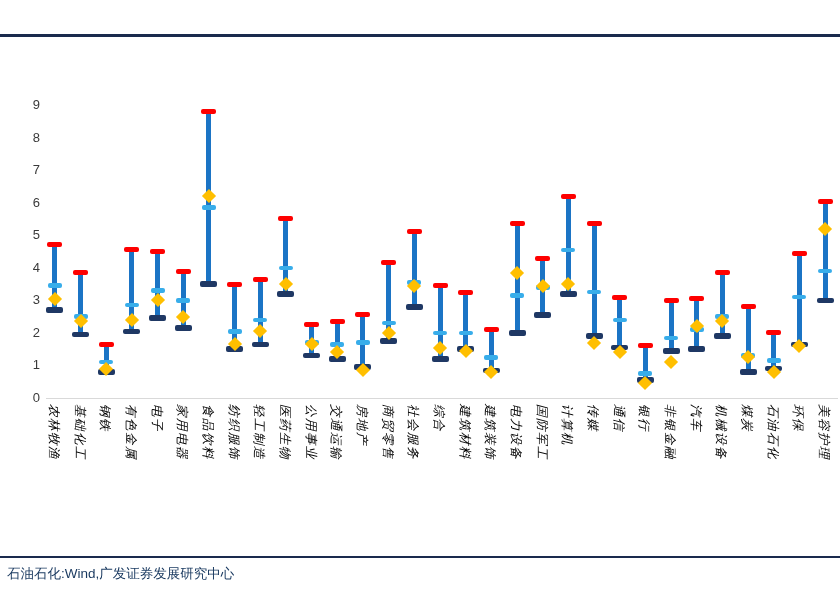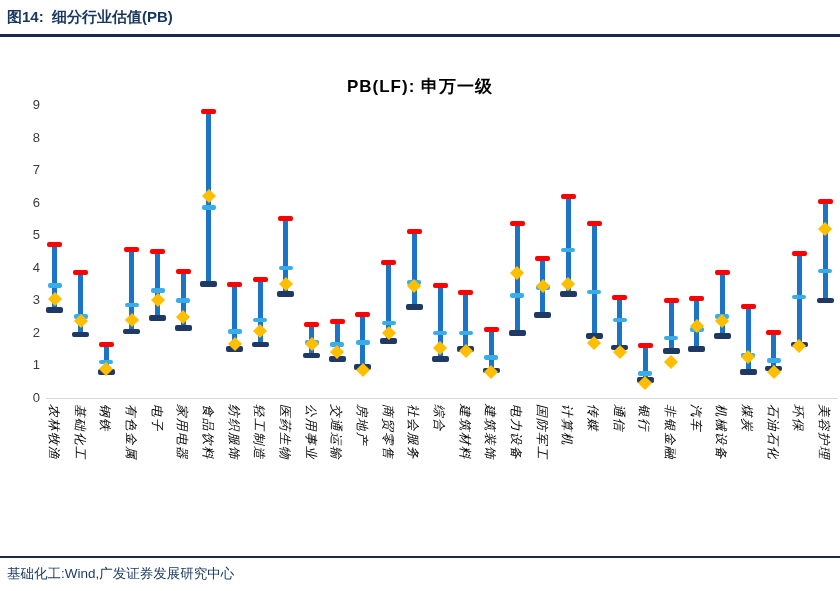--- a/index.html
+++ b/index.html
@@ -25,23 +25,21 @@
                  font-weight:bold; color:#111; }
   .marker-dash { width:13px; height:4px; border-radius:2px; }
   .marker-diamond { width:8px; height:8px; transform:rotate(45deg); margin:0 3px; }
   .footer-rule { position:absolute; left:0; top:556px; width:840px; height:2px; background:#1A2A4D; }
   .fig-footer { position:absolute; left:7px; top:565px; font-size:13.5px; color:#17375E; }
 </style>
 </head>
 <body>
 
 <div class="figure">
-  <div class="fig-header">图14:  细分行业估值(PB)</div>
   <div class="header-rule"></div>
-  <div class="chart-title">PB(LF): 申万一级</div>
   <div id="plot">
       <div class="ytick" style="left: 16px; top: 390px;">0</div>
       <div class="ytick" style="left: 16px; top: 357.444px;">1</div>
       <div class="ytick" style="left: 16px; top: 324.889px;">2</div>
       <div class="ytick" style="left: 16px; top: 292.333px;">3</div>
       <div class="ytick" style="left: 16px; top: 259.778px;">4</div>
       <div class="ytick" style="left: 16px; top: 227.222px;">5</div>
       <div class="ytick" style="left: 16px; top: 194.667px;">6</div>
       <div class="ytick" style="left: 16px; top: 162.111px;">7</div>
       <div class="ytick" style="left: 16px; top: 129.556px;">8</div>
@@ -228,14 +226,14 @@
       <div class="diamond" style="left: 794.484px; top: 340.911px; width: 10px; height: 10px; background: rgb(255, 191, 0);"></div>
       <div class="xlabel" style="left: 806.484px; top: 404px;">环保</div>
       <div class="vbar" style="left: 822.661px; top: 201.039px; height: 99.2944px; background: rgb(27, 116, 197);"></div>
       <div class="cap" style="left: 817.661px; top: 198.539px; width: 15px; height: 5px; background: rgb(254, 0, 0);"></div>
       <div class="cap" style="left: 816.661px; top: 297.583px; width: 17px; height: 5.5px; background: rgb(31, 56, 100);"></div>
       <div class="cap" style="left: 818.161px; top: 268.783px; width: 14px; height: 4.5px; background: rgb(56, 173, 234);"></div>
       <div class="diamond" style="left: 820.161px; top: 223.711px; width: 10px; height: 10px; background: rgb(255, 191, 0);"></div>
       <div class="xlabel" style="left: 832.161px; top: 404px;">美容护理</div>
     </div>
   <div class="footer-rule"></div>
-  <div class="fig-footer">基础化工:Wind,广发证券发展研究中心</div>
+  <div class="fig-footer">石油石化:Wind,广发证券发展研究中心</div>
 </div>
 
 </body></html>

